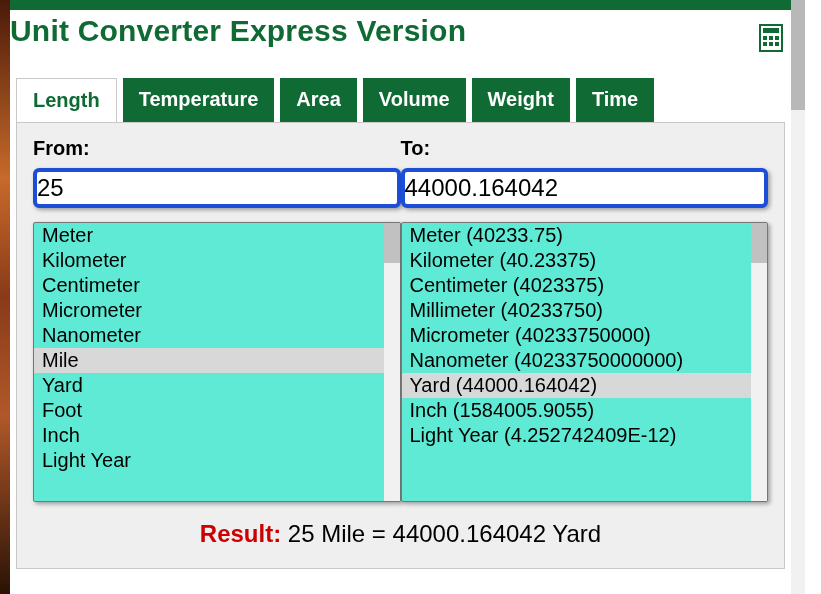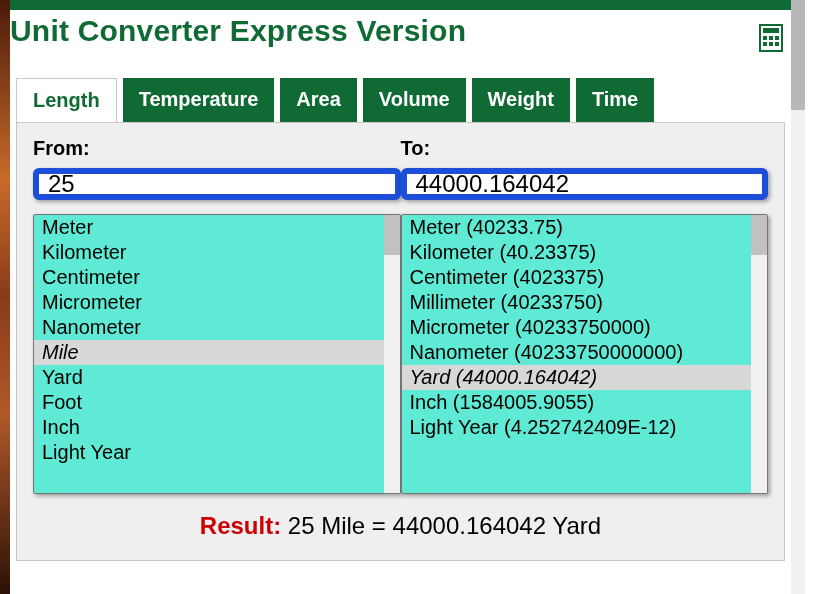--- a/index.html
+++ b/index.html
@@ -15,33 +15,33 @@
   .calc-icon { position:absolute; top:24px; right:8px; width:24px; height:28px; cursor:pointer; }
   .calc-icon svg { width:100%; height:100%; }
   .tabs { margin-top:30px; display:flex; gap:6px; padding:0 6px; }
   .tab { background:#0f6a33; color:#fff; font-size:20px; font-weight:bold; padding:10px 16px; cursor:pointer; }
   .tab.active { background:#fff; color:#0f6a33; border:1px solid #c8c8c8; border-bottom:none; }
   .panel { border:1px solid #c8c8c8; background:#efefef; margin:0 6px; padding:12px 16px 20px 16px; min-height:420px; }
   .cols { display:flex; }
   .col { flex:1; min-width:0; }
   .lbl { font-size:20px; font-weight:bold; margin:2px 0 8px 0; }
   .val-input {
-    width:100%; height:32px; font-size:24px; padding:4px 9px;
-    border:6px solid #1d4ed8; border-radius:6px; background:#fff;
+    width:100%; height:40px; font-size:24px; padding:4px 0;
+    border:4px solid #1d4ed8; border-radius:6px; background:#fff;
     box-shadow: 2px 2px 4px rgba(0,0,0,0.35);
   }
   .listbox {
     margin-top:14px; width:100%; height:280px;
     border:1px solid #777; border-radius:2px; background:#5eead4;
     box-shadow: 2px 2px 4px rgba(0,0,0,0.35);
     display:flex; flex-direction:column;
   }
   .list-inner { flex:1; overflow:hidden; position:relative; }
   .opt { font-size:20px; padding:1px 8px; cursor:default; white-space:nowrap; overflow:hidden; text-overflow:ellipsis; }
-  .opt.sel { background:#d8d8d8;font-style:italic; }
+  .opt.sel { background:#d8d8d8; }
   .list-sb { position:absolute; right:0; top:0; width:16px; height:100%; background:#f1f1f1; }
   .list-sb .thumb { position:absolute; left:0; top:0; width:16px; height:40px; background:#c1c1c1; }
   .result { text-align:center; font-size:24px; margin-top:18px; }
   .result b { color:#cc0000; }
 </style>
 </head>
 <body>
 
 <div class="bg-strip-left"></div>
 <div class="bg-strip-right"></div>

